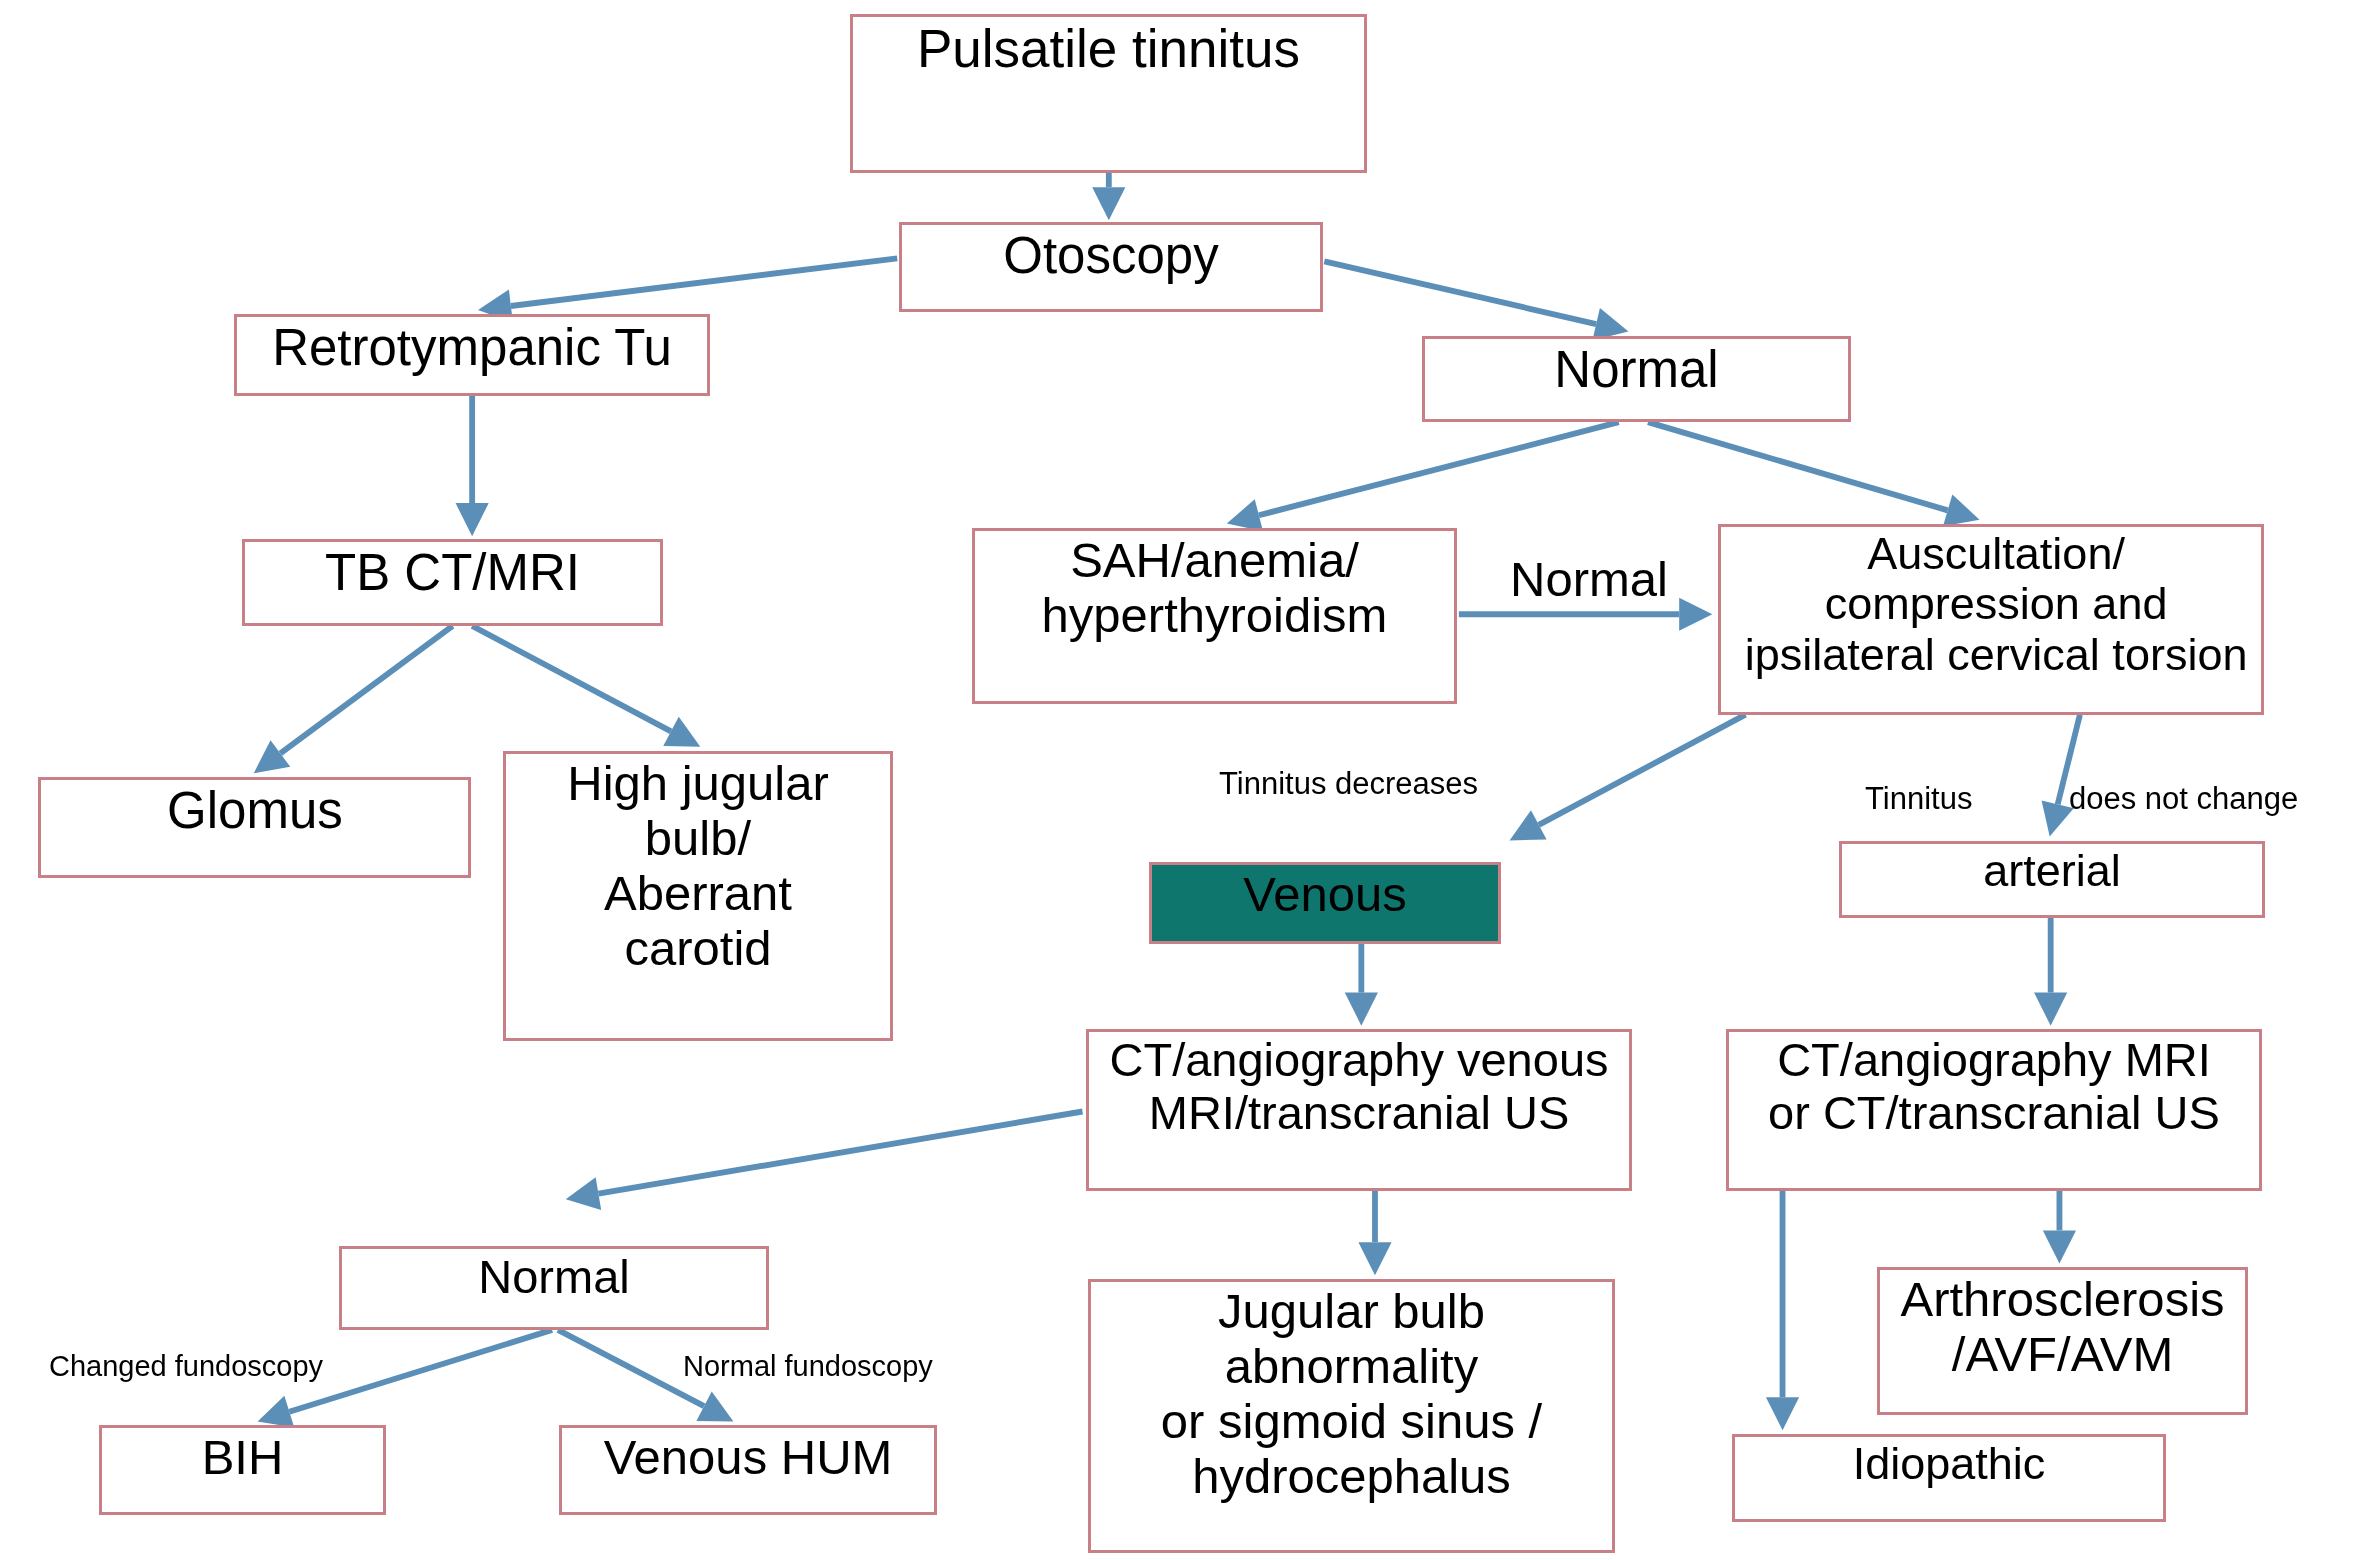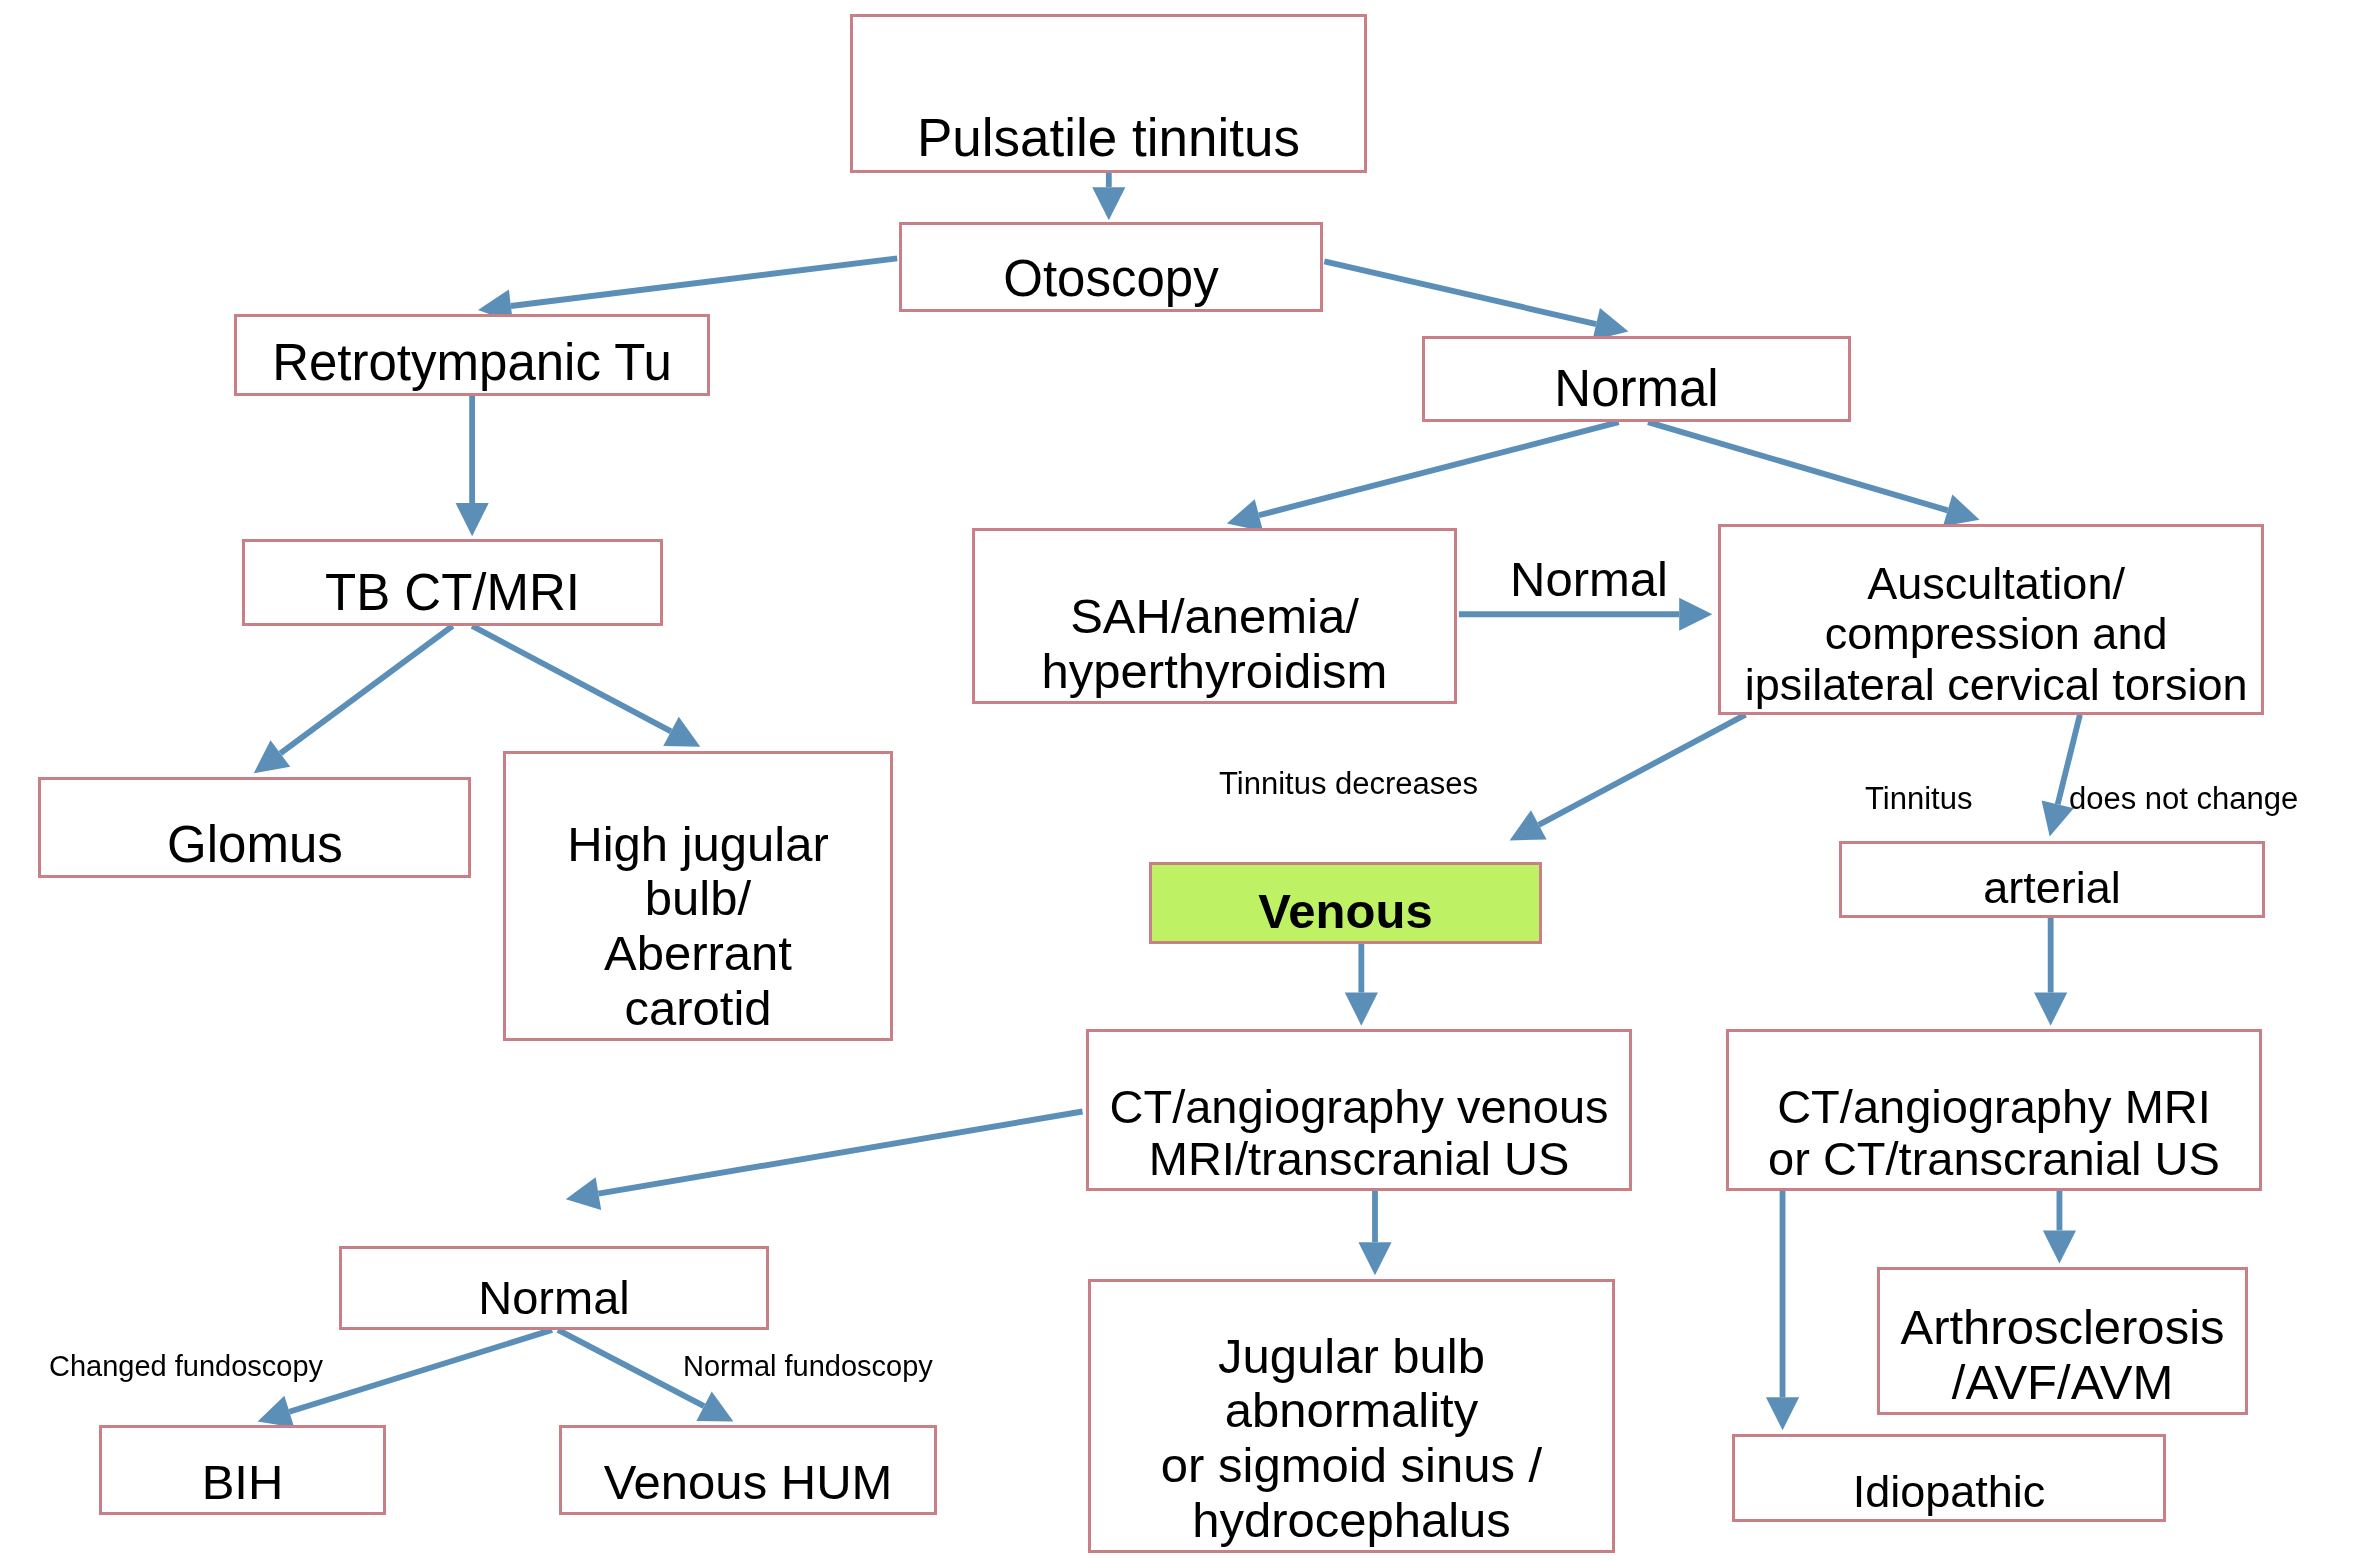--- a/index.html
+++ b/index.html
@@ -22,21 +22,21 @@
     width: 2359px;
     height: 1560px;
     pointer-events: none;
   }
   .node {
     position: absolute;
     box-sizing: border-box;
     border: 3.9px solid #c87f85;
     background: #ffffff;
     display: flex;
-    align-items: flex-end;
+    align-items: flex-start;
     justify-content: center;
     text-align: center;
     color: #000000;
     line-height: 1.12;
     padding: 2px 7.8px;
     z-index: 2;
     white-space: pre-line;
   }
   .edge-label {
     position: absolute;
@@ -136,21 +136,21 @@
     <div class="node" style="left: 972px; top: 528px; width: 485px; height: 176px; font-size: 49px; border-color: rgb(200, 127, 133); background: rgb(255, 255, 255); color: rgb(0, 0, 0);"><span>SAH/anemia/
 hyperthyroidism</span></div>
     <div class="node" style="left: 1718px; top: 524px; width: 546px; height: 191px; font-size: 45px; border-color: rgb(200, 127, 133); background: rgb(255, 255, 255); color: rgb(0, 0, 0); padding-left: 18px;"><span>Auscultation/
 compression and
 ipsilateral cervical torsion</span></div>
     <div class="node" style="left: 23.4px; top: 777px; width: 433px; height: 101px; font-size: 51px; border-color: rgb(200, 127, 133); background: rgb(255, 255, 255); color: rgb(0, 0, 0); margin-left: 15px;"><span>Glomus</span></div>
     <div class="node" style="left: 503px; top: 751px; width: 390px; height: 290px; font-size: 49px; border-color: rgb(200, 127, 133); background: rgb(255, 255, 255); color: rgb(0, 0, 0);"><span>High jugular
 bulb/
 Aberrant
 carotid</span></div>
-    <div class="node" style="left: 1149px; top: 862px; width: 393px; height: 82px; font-size: 49px; border-color: rgb(200, 127, 133); background: #bef264; color: rgb(0, 0, 0); font-weight: bold;"><span>Venous</span></div>
+    <div class="node" style="left: 1149px; top: 862px; width: 352px; height: 82px; font-size: 49px; border-color: rgb(200, 127, 133); background: #0f766e; color: rgb(0, 0, 0);"><span>Venous</span></div>
     <div class="node" style="left: 1839px; top: 841px; width: 426px; height: 77px; font-size: 45px; border-color: rgb(200, 127, 133); background: rgb(255, 255, 255); color: rgb(0, 0, 0);"><span>arterial</span></div>
     <div class="node" style="left: 1086px; top: 1029px; width: 546px; height: 162px; font-size: 47px; border-color: rgb(200, 127, 133); background: rgb(255, 255, 255); color: rgb(0, 0, 0);"><span>CT/angiography venous
 MRI/transcranial US</span></div>
     <div class="node" style="left: 1726px; top: 1029px; width: 536px; height: 162px; font-size: 47px; border-color: rgb(200, 127, 133); background: rgb(255, 255, 255); color: rgb(0, 0, 0);"><span>CT/angiography MRI
 or CT/transcranial US</span></div>
     <div class="node" style="left: 339px; top: 1246px; width: 430px; height: 84px; font-size: 47px; border-color: rgb(200, 127, 133); background: rgb(255, 255, 255); color: rgb(0, 0, 0);"><span>Normal</span></div>
     <div class="node" style="left: 1088px; top: 1279px; width: 527px; height: 274px; font-size: 49px; border-color: rgb(200, 127, 133); background: rgb(255, 255, 255); color: rgb(0, 0, 0);"><span>Jugular bulb abnormality
 or sigmoid sinus /
 hydrocephalus</span></div>
     <div class="node" style="left: 1877px; top: 1267px; width: 371px; height: 148px; font-size: 49px; border-color: rgb(200, 127, 133); background: rgb(255, 255, 255); color: rgb(0, 0, 0);"><span>Arthrosclerosis

